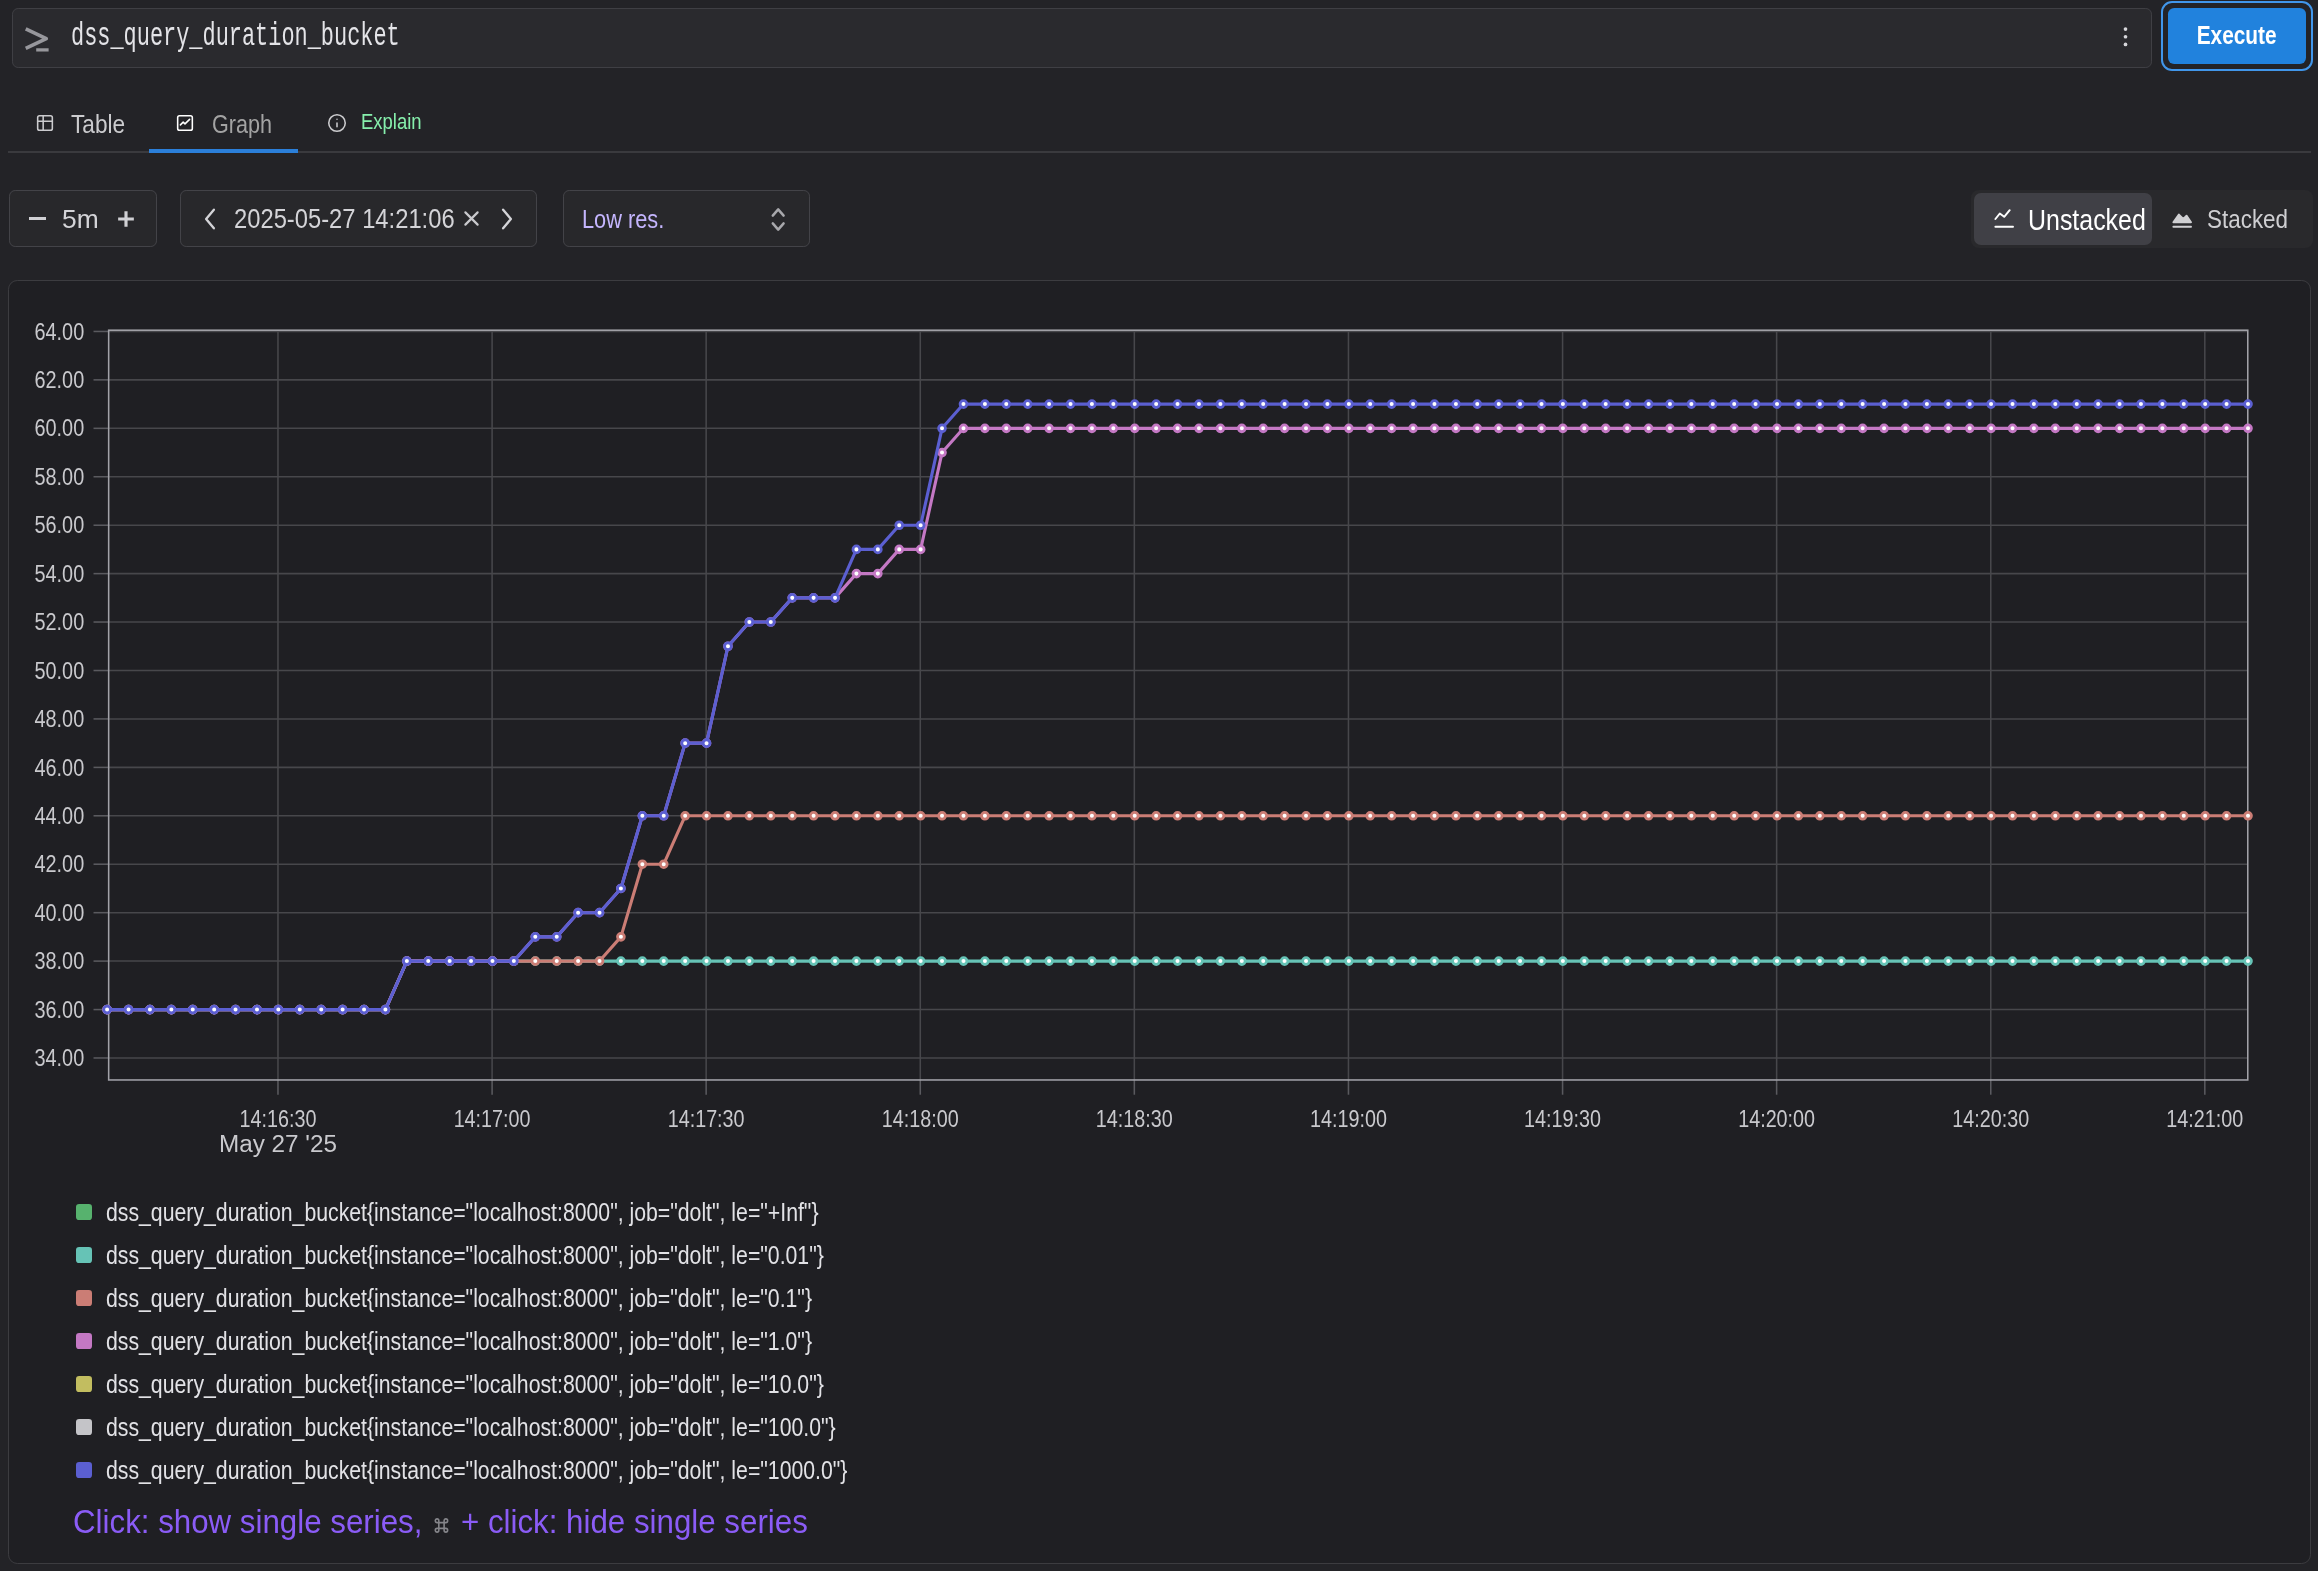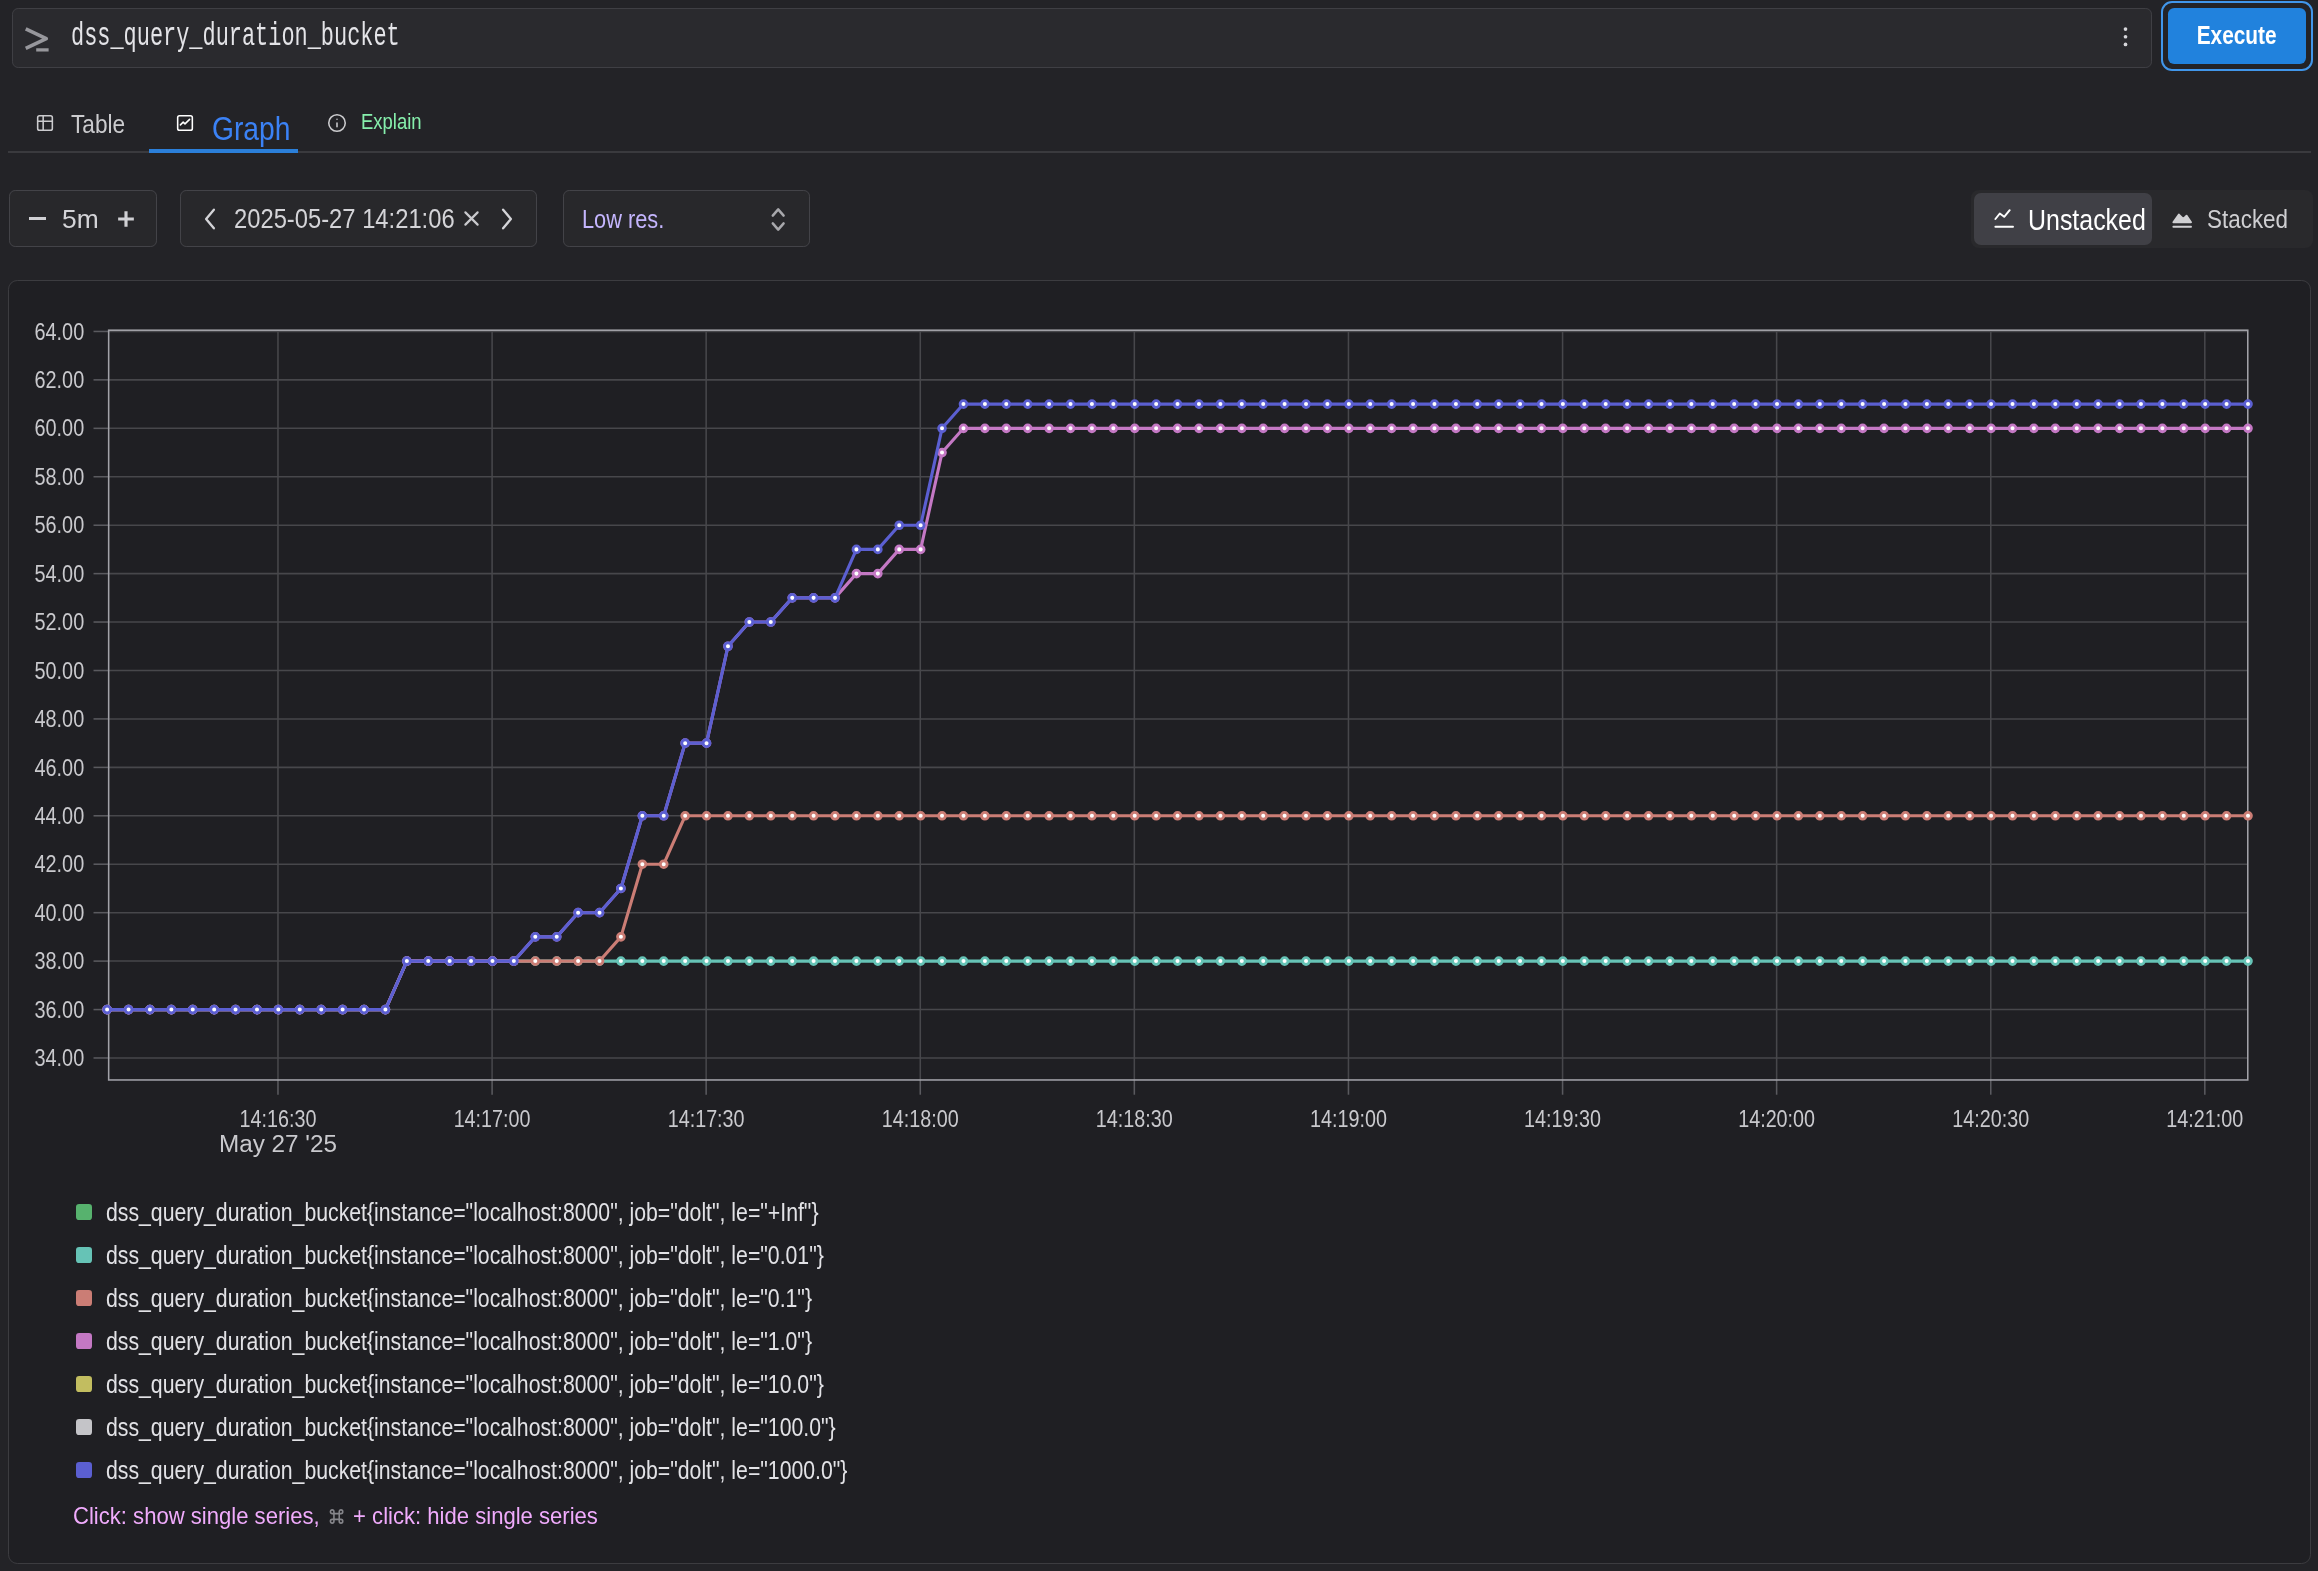--- a/index.html
+++ b/index.html
@@ -30,21 +30,21 @@
 <svg class="abs" style="left:34px;top:112px" width="22" height="22" viewBox="0 0 24 24" fill="none" stroke="#cbcbce" stroke-width="1.7" stroke-linecap="round" stroke-linejoin="round">
 <rect x="4" y="4" width="16" height="16" rx="2"></rect>
       <line x1="4" y1="10" x2="20" y2="10"></line>
       <line x1="10" y1="4" x2="10" y2="20"></line>
     </svg>
 <div class="abs" style="left:71px;top:109px;font-size:26px;color:#cbcbce"><span style="display:inline-block;transform:scaleX(0.87);transform-origin:0 50%">Table</span></div>
 <svg class="abs" style="left:174px;top:112px" width="22" height="22" viewBox="0 0 24 24" fill="none" stroke="#ffffff" stroke-width="1.7" stroke-linecap="round" stroke-linejoin="round">
 <rect x="4" y="4" width="16" height="16" rx="2"></rect>
       <path d="M7 14l3-3 2 2 5-5"></path>
     </svg>
-<div class="abs" style="left:212px;top:109px;font-size:34px;color:#3b82f6"><span style="display:inline-block;transform:scaleX(0.83);transform-origin:0 50%">Graph</span></div>
+<div class="abs" style="left:212px;top:109px;font-size:26px;color:#a3a3a3"><span style="display:inline-block;transform:scaleX(0.83);transform-origin:0 50%">Graph</span></div>
 <svg class="abs" style="left:326px;top:112px" width="22" height="22" viewBox="0 0 24 24" fill="none" stroke="#cbcbce" stroke-width="1.7" stroke-linecap="round" stroke-linejoin="round">
 <circle cx="12" cy="12" r="9"></circle>
       <line x1="12" y1="8" x2="12" y2="8.01"></line>
       <line x1="12" y1="12" x2="12" y2="16"></line>
     </svg>
 <div class="abs" style="left:361px;top:109px;font-size:22px;color:#86efac"><span style="display:inline-block;transform:scaleX(0.84);transform-origin:0 50%">Explain</span></div>
 
 <div class="abs" style="left:8.5px;top:190px;width:148px;height:57px;background:#28282b;border:1.6px solid #434348;border-radius:6.2px"></div>
 <div class="abs" style="left:29px;top:217px;width:17px;height:3.1px;background:#d0d0d4"></div>
 <div class="abs" style="left:62px;top:204px;font-size:26.4px;color:#d4d4d8">5m</div>
@@ -587,18 +587,18 @@
 <div style="position:absolute;left:76px;top:1290px;width:16.3px;height:16.3px;border-radius:3.1px;background:#cb7d75"></div>
     <div style="position:absolute;left:106px;top:1283px;font-size:26px;color:#e2e2e6;white-space:nowrap"><span style="display:inline-block;transform:scaleX(0.817);transform-origin:0 50%">dss_query_duration_bucket{instance="localhost:8000", job="dolt", le="0.1"}</span></div>
 <div style="position:absolute;left:76px;top:1333px;width:16.3px;height:16.3px;border-radius:3.1px;background:#c478c4"></div>
     <div style="position:absolute;left:106px;top:1326px;font-size:26px;color:#e2e2e6;white-space:nowrap"><span style="display:inline-block;transform:scaleX(0.817);transform-origin:0 50%">dss_query_duration_bucket{instance="localhost:8000", job="dolt", le="1.0"}</span></div>
 <div style="position:absolute;left:76px;top:1376px;width:16.3px;height:16.3px;border-radius:3.1px;background:#c2bd60"></div>
     <div style="position:absolute;left:106px;top:1369px;font-size:26px;color:#e2e2e6;white-space:nowrap"><span style="display:inline-block;transform:scaleX(0.817);transform-origin:0 50%">dss_query_duration_bucket{instance="localhost:8000", job="dolt", le="10.0"}</span></div>
 <div style="position:absolute;left:76px;top:1419px;width:16.3px;height:16.3px;border-radius:3.1px;background:#c4c4c8"></div>
     <div style="position:absolute;left:106px;top:1412px;font-size:26px;color:#e2e2e6;white-space:nowrap"><span style="display:inline-block;transform:scaleX(0.817);transform-origin:0 50%">dss_query_duration_bucket{instance="localhost:8000", job="dolt", le="100.0"}</span></div>
 <div style="position:absolute;left:76px;top:1462px;width:16.3px;height:16.3px;border-radius:3.1px;background:#5b5fd1"></div>
     <div style="position:absolute;left:106px;top:1455px;font-size:26px;color:#e2e2e6;white-space:nowrap"><span style="display:inline-block;transform:scaleX(0.817);transform-origin:0 50%">dss_query_duration_bucket{instance="localhost:8000", job="dolt", le="1000.0"}</span></div>
-<div class="abs" style="left:73px;top:1502px;font-size:24px;color:#f0abfc;white-space:nowrap"><span style="display:inline-block;transform:scaleX(0.92);transform-origin:0 50%">Click: show single series, <svg width="23" height="23" viewBox="0 0 24 24" fill="none" stroke="#85858a" stroke-width="1.8" style="vertical-align:-3.9px">
+<div class="abs" style="left:73px;top:1502px;font-size:34px;color:#8b5cf6;white-space:nowrap"><span style="display:inline-block;transform:scaleX(0.92);transform-origin:0 50%">Click: show single series, <svg width="23" height="23" viewBox="0 0 24 24" fill="none" stroke="#85858a" stroke-width="1.8" style="vertical-align:-3.9px">
           <path d="M7 9a2 2 0 1 1 2-2v10a2 2 0 1 1-2-2h10a2 2 0 1 1-2 2V7a2 2 0 1 1 2 2H7"></path>
         </svg> + click: hide single series</span></div>
 
 </div>
 
 
 </body></html>

